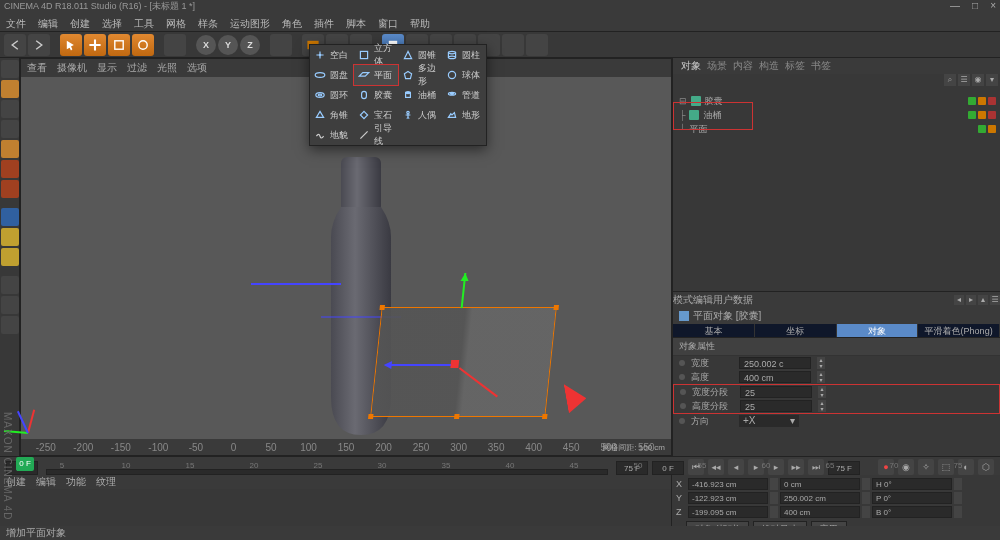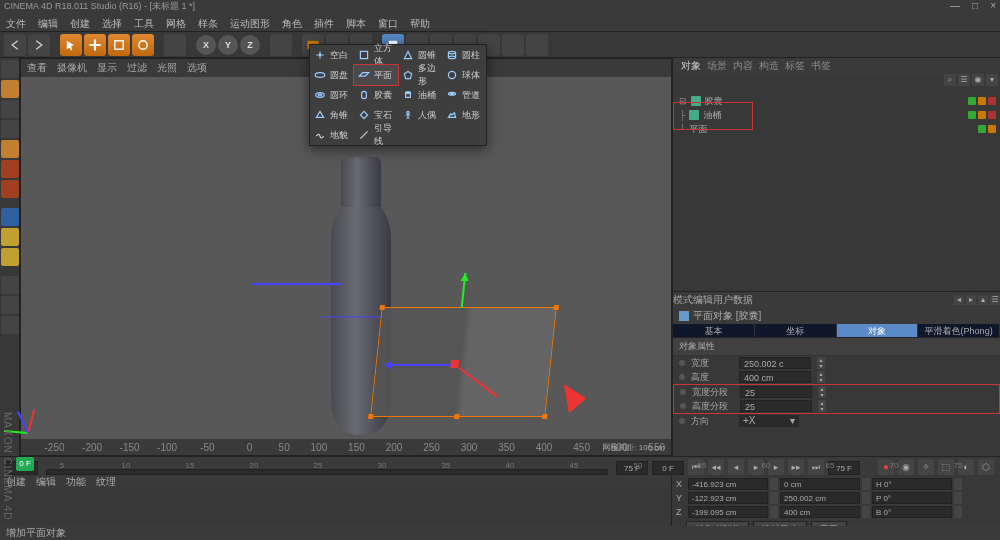--- a/index.html
+++ b/index.html
@@ -37,21 +37,21 @@
 .plane .inner{position:absolute;inset:0;background:linear-gradient(90deg,#555 48%,#666 52%);opacity:.9}
 .plane .yaxis{position:absolute;left:45%;top:-35px;width:2px;height:35px;background:#2e2}
 .plane .yaxis:after{content:"";position:absolute;top:-4px;left:-3px;border:4px solid transparent;border-bottom:8px solid #2e2}
 .plane .xaxis{position:absolute;left:5%;top:52%;width:70px;height:2px;background:#44f}
 .plane .xaxis:before{content:"";position:absolute;left:-6px;top:-3px;border:4px solid transparent;border-right:8px solid #44f}
 .plane .zaxis{position:absolute;left:48%;top:55%;width:50px;height:2px;background:#e33;transform:rotate(35deg);transform-origin:left}
 .plane .ctr{position:absolute;left:43%;top:48%;width:8px;height:8px;background:#e33}
 .plane .dot{position:absolute;width:5px;height:5px;background:#e70}
 .redflag{position:absolute;left:545px;top:305px;width:20px;height:30px;background:#e33;clip-path:polygon(0 0,100% 60%,0 100%);transform:rotate(-10deg)}
 .vp-ruler{position:absolute;bottom:0;left:0;right:0;height:16px;background:#3a3a3a;display:flex;align-items:center;font-size:8px;padding:0 6px}
-.vp-ruler .tick{flex:1;text-align:right;color:#888}
+.vp-ruler .tick{flex:1;text-align:center;color:#888}
 .vp-ruler .grid{position:absolute;right:6px;font-size:8px}
 .popup{position:absolute;left:309px;top:44px;width:178px;background:#3e3e3e;border:1px solid #222;box-shadow:0 4px 12px rgba(0,0,0,.5);z-index:50}
 .popup-row{display:flex}
 .popup-cell{flex:1;height:20px;display:flex;align-items:center;gap:4px;padding:0 4px;cursor:pointer}
 .popup-cell.hl{background:#4a4a4a;outline:1px solid #c33}
 .pc-icon{width:12px;height:12px;display:flex;align-items:center;justify-content:center}
 .pc-icon svg{width:12px;height:12px}
 .pc-label{font-size:9px;color:#ccc}
 .right{width:328px;background:#383838;display:flex;flex-direction:column;border-left:1px solid #222}
 .r-tabs{height:16px;background:#3a3a3a;display:flex;align-items:center;gap:6px;padding:0 8px;font-size:9px}

